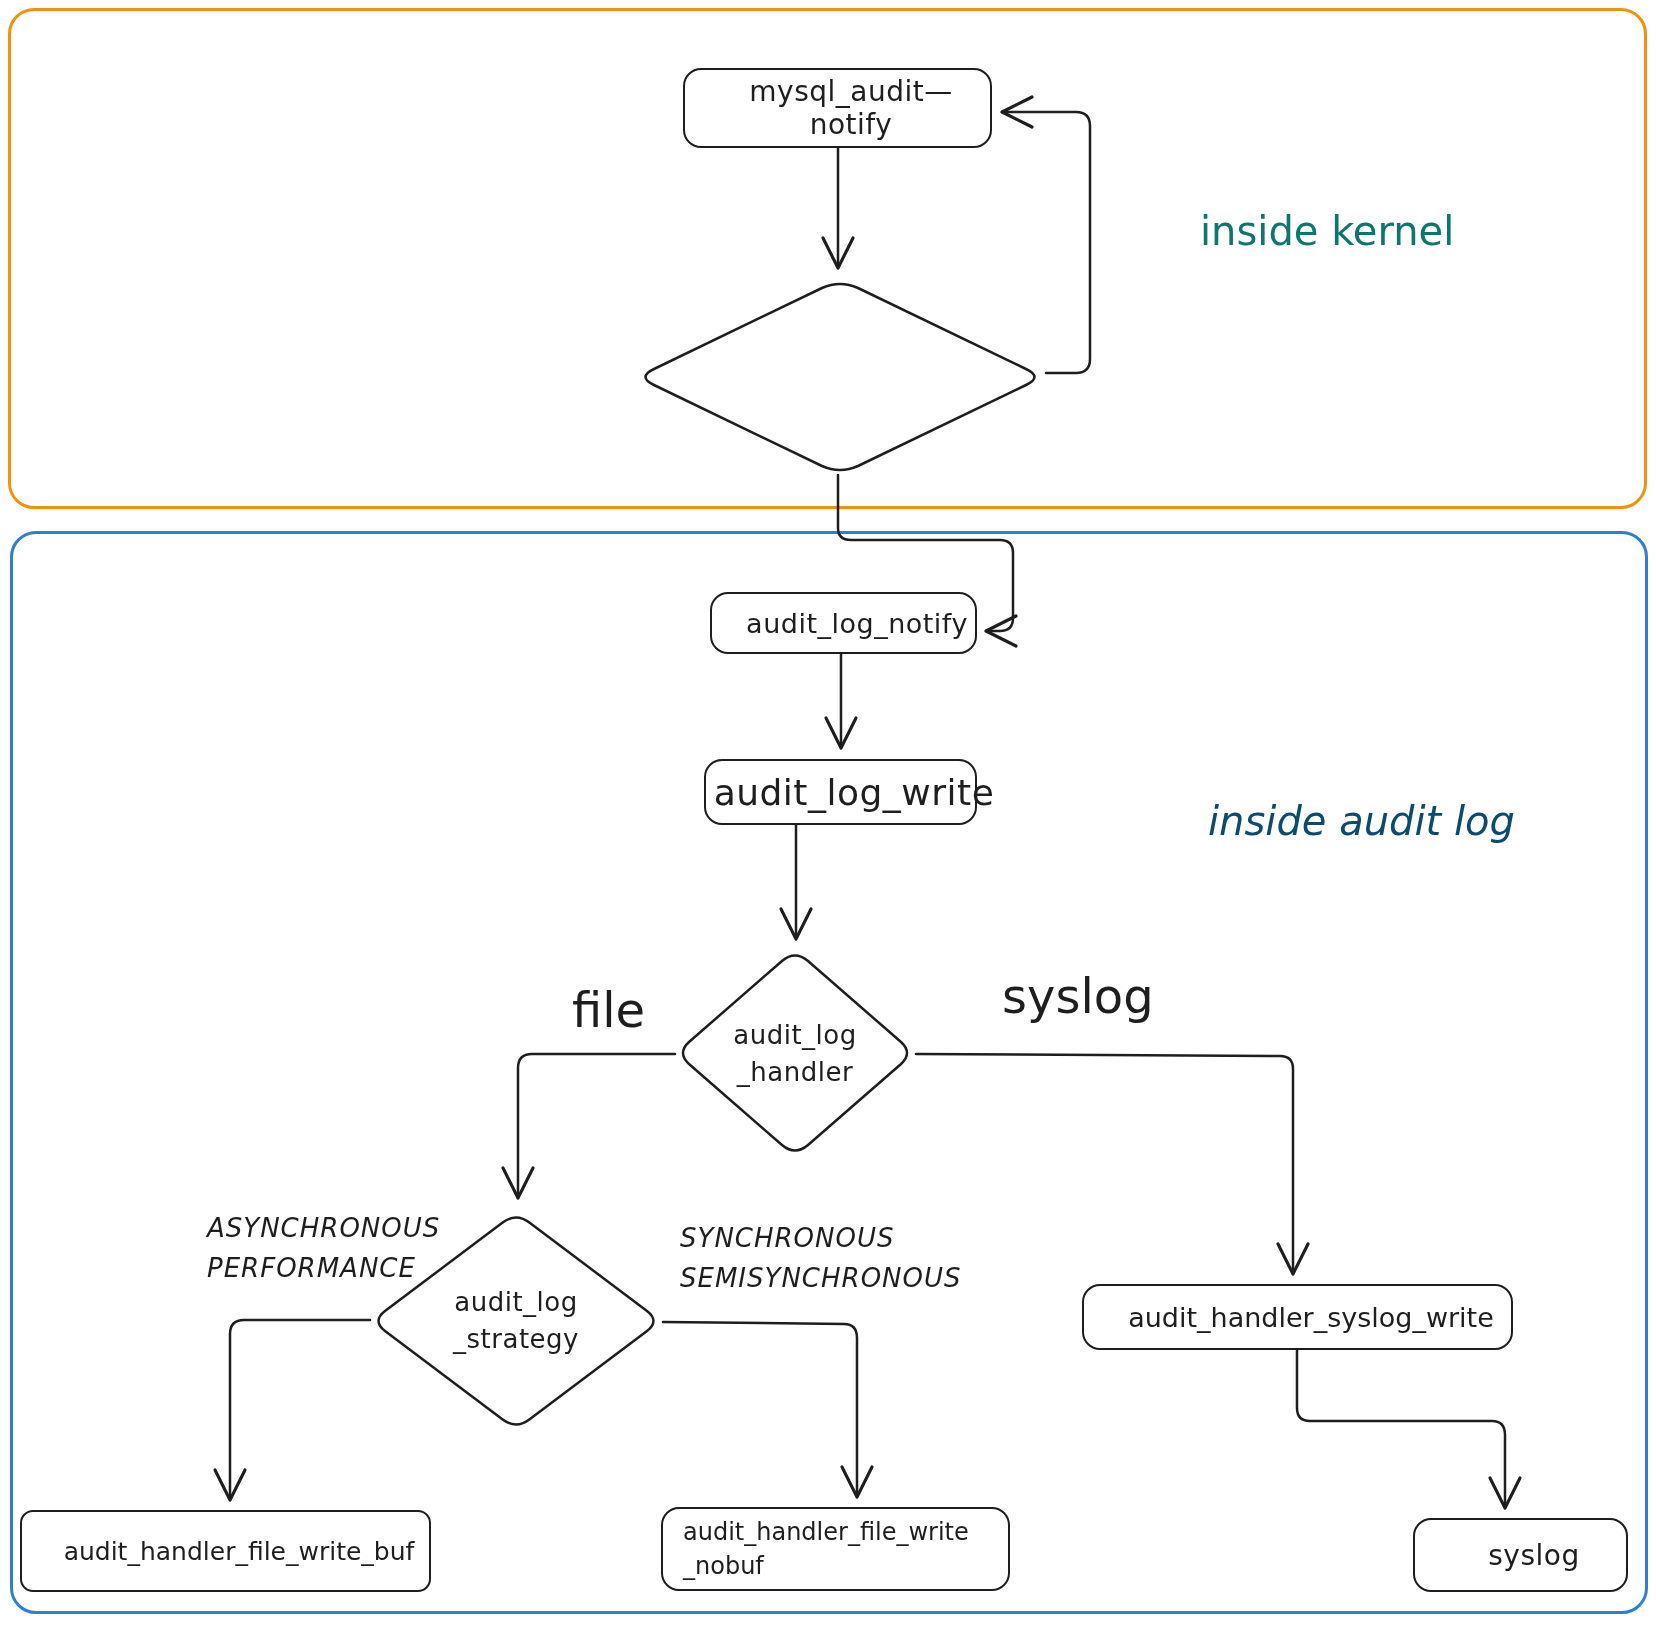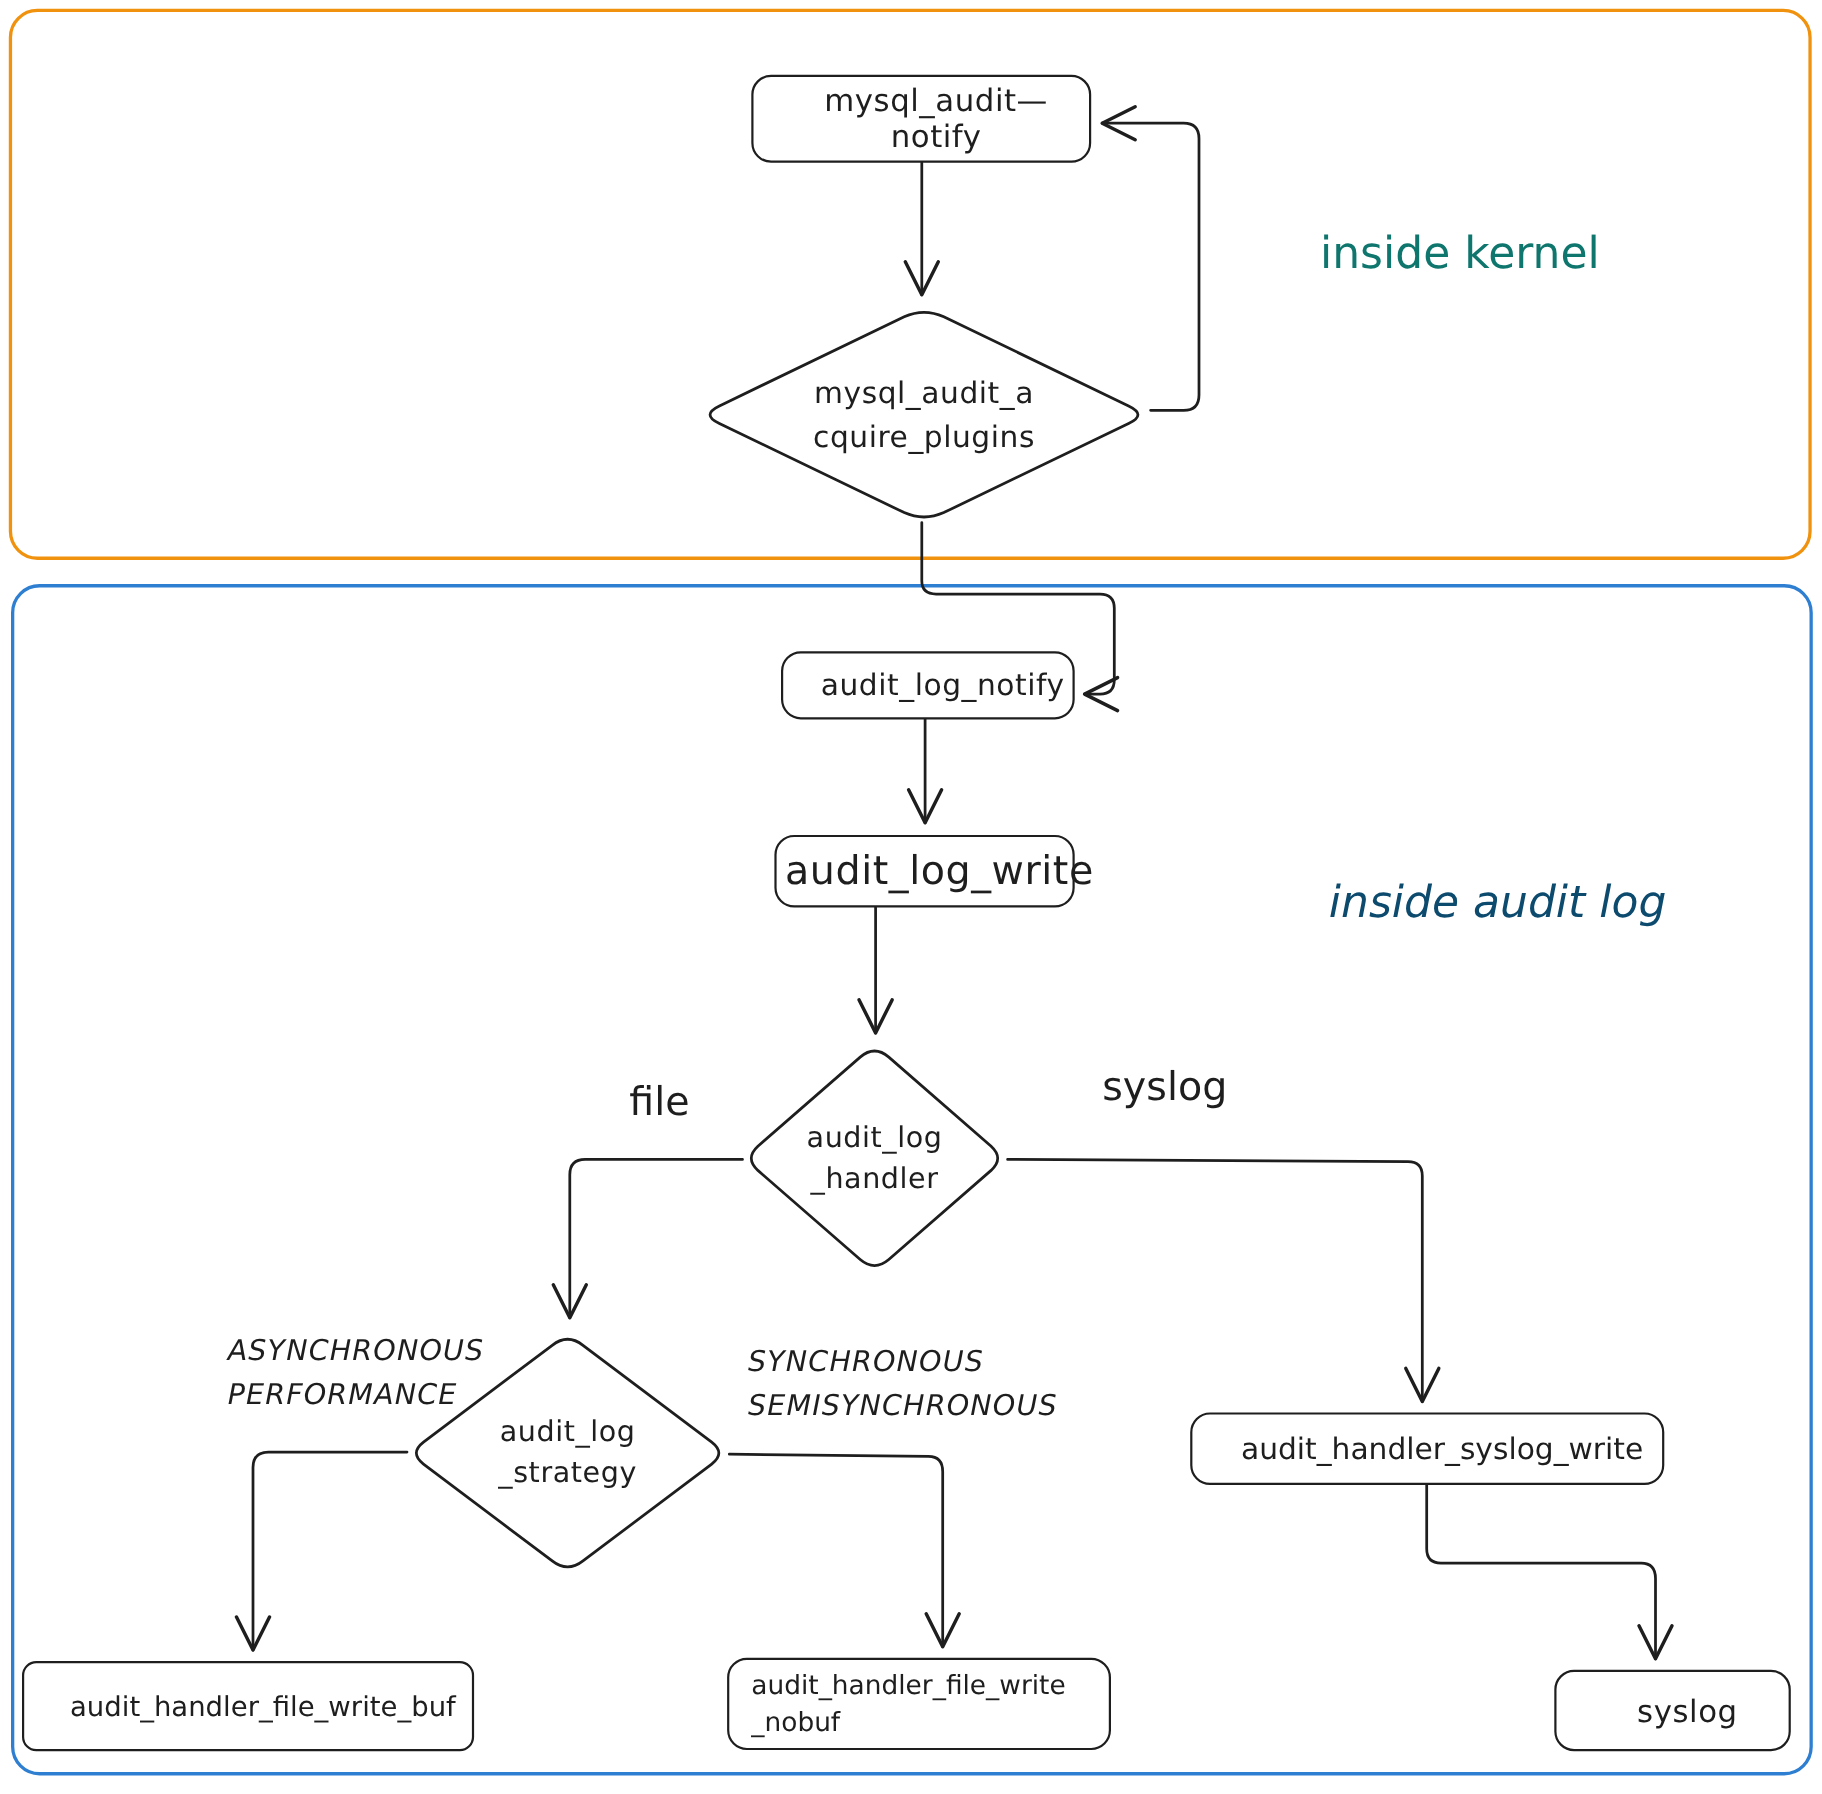--- a/index.html
+++ b/index.html
@@ -52,21 +52,21 @@
   .dtext span{display:block;}
   .freelabel{
     position:absolute;
     z-index:2;
     white-space:nowrap;
   }
   .freelabel span{display:block;}
   .orange{color:#0f766e;}
   .blue{color:#0c4a6e;font-style:italic;}
   .big{font-size:40px;}
-  .branch{font-size:36px;}
+  .branch{font-size:48px;}
   .caps{font-size:26px;font-style:italic;letter-spacing:1px;line-height:40px;}
 </style>
 </head>
 <body>
 
 <div class="canvas">
 
   <div class="region kernel"></div>
   <div class="region audit"></div>
 
@@ -119,24 +119,20 @@
     <div>
       <span style="display:block;">audit_handler_file_write</span>
       <span style="display:block;">_nobuf</span>
     </div>
   </div>
 
   <div class="node" style="left:1082px;top:1284px;width:431px;height:66px;font-size:27px;letter-spacing:0;">audit_handler_syslog_write</div>
 
   <div class="node" style="left:1413px;top:1518px;width:215px;height:74px;font-size:28px;">syslog</div>
 
-  <div class="dtext" style="left:690px;top:338px;width:300px;font-size:27px;line-height:40px;">
-    <span>mysql_audit_a</span>
-    <span>cquire_plugins</span>
-  </div>
 
   <div class="dtext" style="left:695px;top:1017px;width:200px;font-size:26px;line-height:37px;">
     <span>audit_log</span>
     <span>_handler</span>
   </div>
 
   <div class="dtext" style="left:416px;top:1284px;width:200px;font-size:26px;line-height:37px;">
     <span>audit_log</span>
     <span>_strategy</span>
   </div>

